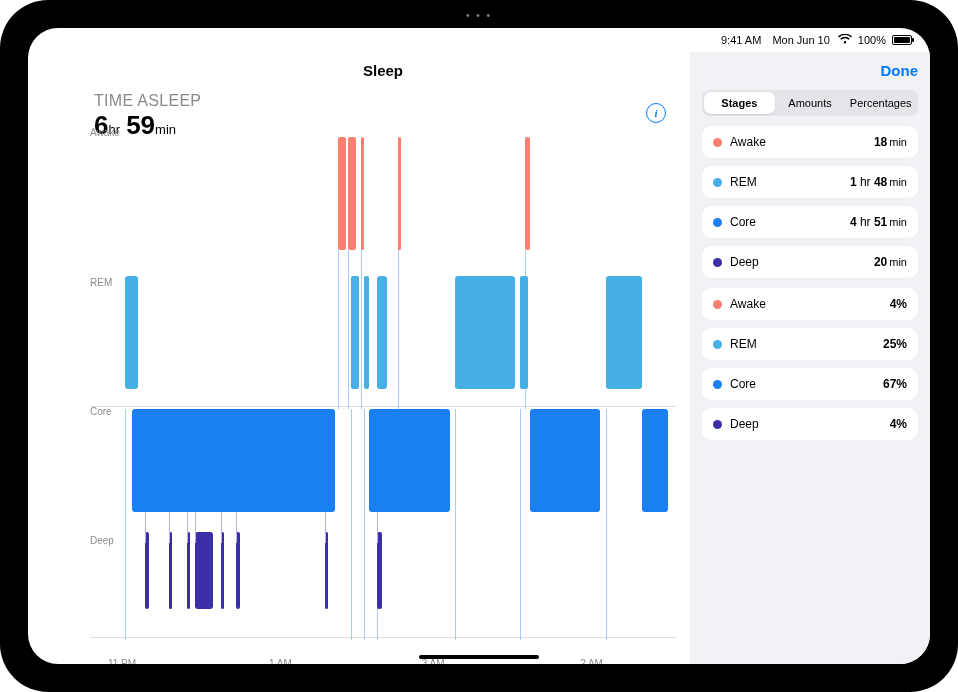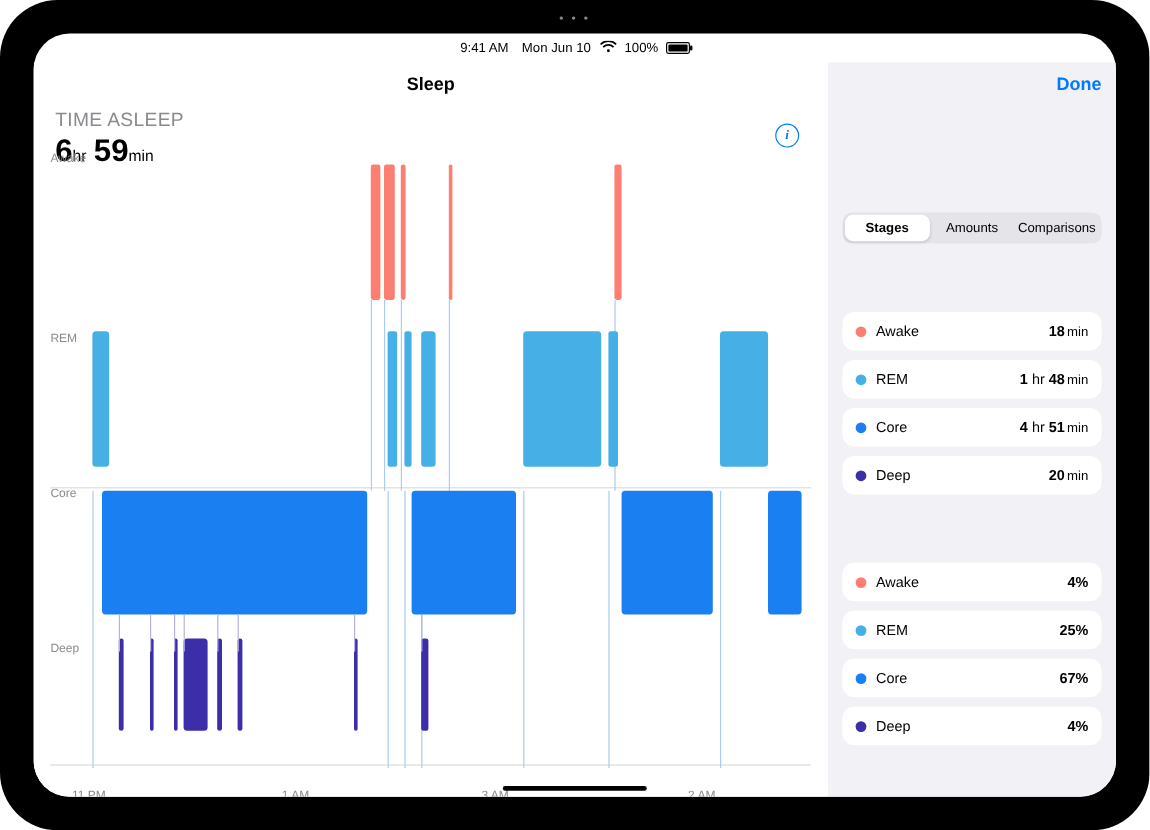--- a/index.html
+++ b/index.html
@@ -5,33 +5,33 @@
   * { box-sizing: border-box; margin: 0; padding: 0; }
   html, body { width: 958px; height: 692px; background: #fff; font-family: -apple-system, "SF Pro Text", "Helvetica Neue", Arial, sans-serif; }
   .device {
     width: 958px; height: 692px; background: #000; border-radius: 48px; position: relative; overflow: hidden;
   }
   .screen {
     position: absolute; top: 28px; left: 28px; right: 28px; bottom: 28px;
     background: #fff; border-radius: 30px; overflow: hidden; display: flex; flex-direction: column;
   }
   
-  .statusbar { height: 24px; display: flex; justify-content: center; align-items: center; padding: 0 18px; font-size: 11px; color: #000; }
+  .statusbar { height: 24px; display: flex; justify-content: flex-end; align-items: center; padding: 0 18px; font-size: 11px; color: #000; }
   .statusbar .left span { margin-right: 8px; }
   .statusbar .right { display: flex; align-items: center; gap: 6px; }
   .battery { display: inline-flex; align-items: center; }
   .battery .shell { width: 20px; height: 10px; border: 1px solid #000; border-radius: 2px; position: relative; }
   .battery .shell::after { content: ""; position: absolute; right: -3px; top: 2px; width: 2px; height: 4px; background: #000; border-radius: 1px; }
   .battery .fill { position: absolute; left: 1px; top: 1px; bottom: 1px; width: 16px; background: #000; border-radius: 1px; }
   .pill-dots { position: absolute; top: 10px; left: 50%; transform: translateX(-50%); color: #888; font-size: 10px; letter-spacing: 2px; }
   .wifi { display:inline-block; font-size: 12px; }
 
-  .content { flex: 1; display: flex; position: relative; }
+  .content { flex: 1; display: flex; position: relative; padding-left: 48px; }
   .main { flex: 1; padding: 10px 14px 0 14px; background: #fff; display: flex; flex-direction: column; }
-  .side { width: 240px; background: #f2f2f6; padding: 10px 12px 12px 12px; display: flex; flex-direction: column; gap: 47px; }
+  .side { width: 240px; background: #f2f2f6; padding: 10px 12px 12px 12px; display: flex; flex-direction: column; }
 
   .header { position: relative; height: 30px; }
   .header .title { position: absolute; left: 50%; transform: translateX(-50%); font-weight: 600; font-size: 15px; }
 
   .seg {
     display: flex; background: #eeeef1; border-radius: 8px; padding: 2px; width: 400px; margin: 6px auto 6px auto;
     font-size: 12px;
   }
   .seg .seg-item { flex: 1; text-align: center; padding: 5px 0; color: #000; border-radius: 7px; position: relative; }
   .seg .seg-item.sel { background: #fff; box-shadow: 0 1px 3px rgba(0,0,0,0.12); font-weight: 500; }
@@ -62,21 +62,21 @@
   .c-rem   { background: #46b0e6; }
   .c-core  { background: #1a7ff0; }
   .c-deep  { background: #3b2ea8; }
   .thread { position: absolute; width: 1px; background: #cfd3d8; top: 0; bottom: 0; }
   .thread.blue { background: #a8ccf5; }
 
   .x-axis { position: absolute; left: 32px; right: 8px; bottom: 6px; display: flex; font-size: 10px; color: #8a8a8e; }
   .x-axis span { position: absolute; transform: translateX(-50%); }
 
   
-  .side .seg2 { display: flex; background: #e4e4e9; border-radius: 8px; padding: 2px; font-size: 11px; margin-top: 40px; }
+  .side .seg2 { display: flex; background: #e4e4e9; border-radius: 8px; padding: 2px; font-size: 11px; }
   .side .seg2 .s2 { flex: 1; text-align: center; padding: 5px 2px; border-radius: 7px; }
   .side .seg2 .s2.sel { background: #fff; font-weight: 600; box-shadow: 0 1px 2px rgba(0,0,0,0.1); }
 
   .stat-list { margin-top: 10px; display: flex; flex-direction: column; gap: 8px; }
   .stat { background: #fff; border-radius: 10px; padding: 9px 11px; display: flex; align-items: center; font-size: 12px; }
   .stat .dot { width: 9px; height: 9px; border-radius: 50%; margin-right: 8px; flex-shrink: 0; }
   .stat .name { flex: 1; }
   .stat .val { font-size: 12px; }
   .stat .val b { font-weight: 700; }
   .stat .val .u { font-weight: 400; font-size: 11px; margin-left: 2px; }
@@ -197,21 +197,21 @@
 
       </div>
 
       <div class="side">
         <div style="text-align:right; margin-bottom:10px;">
           <span class="done" style="color:#007aff;font-size:15px;font-weight:600;">Done</span>
         </div>
         <div class="seg2">
           <div class="s2 sel">Stages</div>
           <div class="s2">Amounts</div>
-          <div class="s2">Comparisons</div>
+          <div class="s2">Percentages</div>
         </div>
 
         <div class="stat-list" id="durations">
             <div class="stat">
               <span class="dot" style="background: rgb(252, 127, 114);"></span>
               <span class="name">Awake</span>
               <span class="val"><b>18</b><span class="u">min</span></span>
             </div>
             <div class="stat">
               <span class="dot" style="background: rgb(70, 176, 230);"></span>

